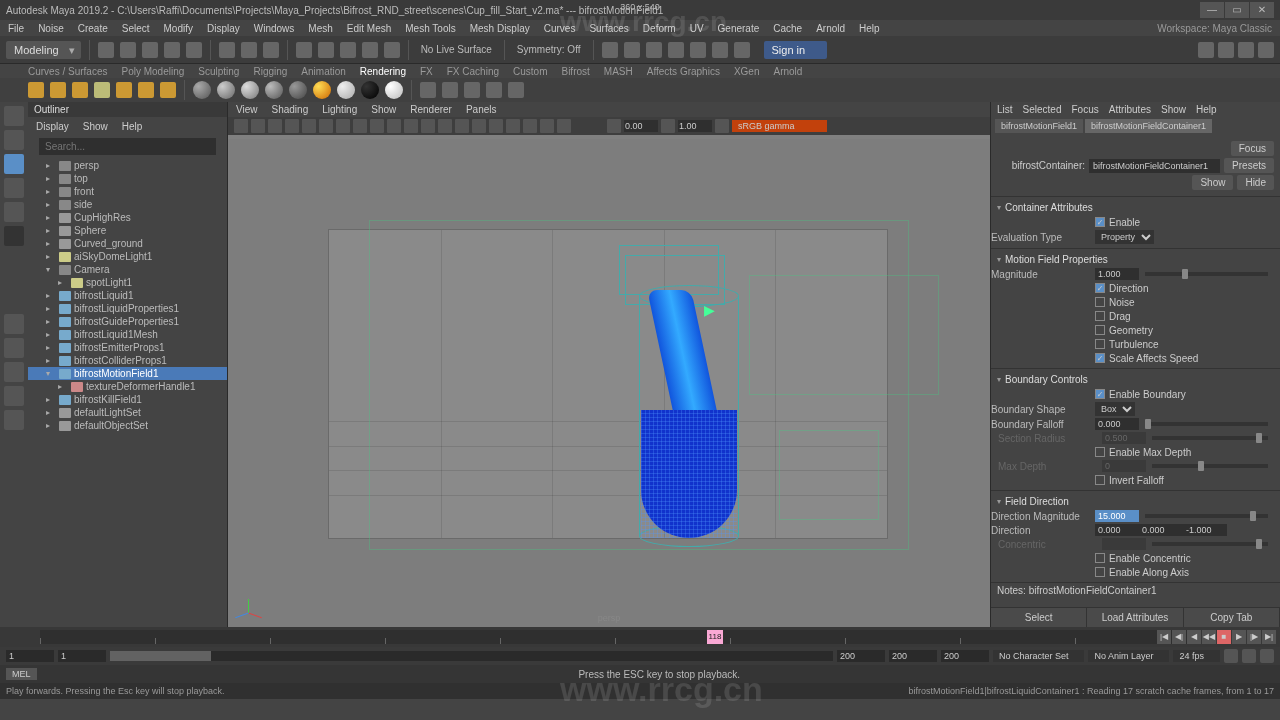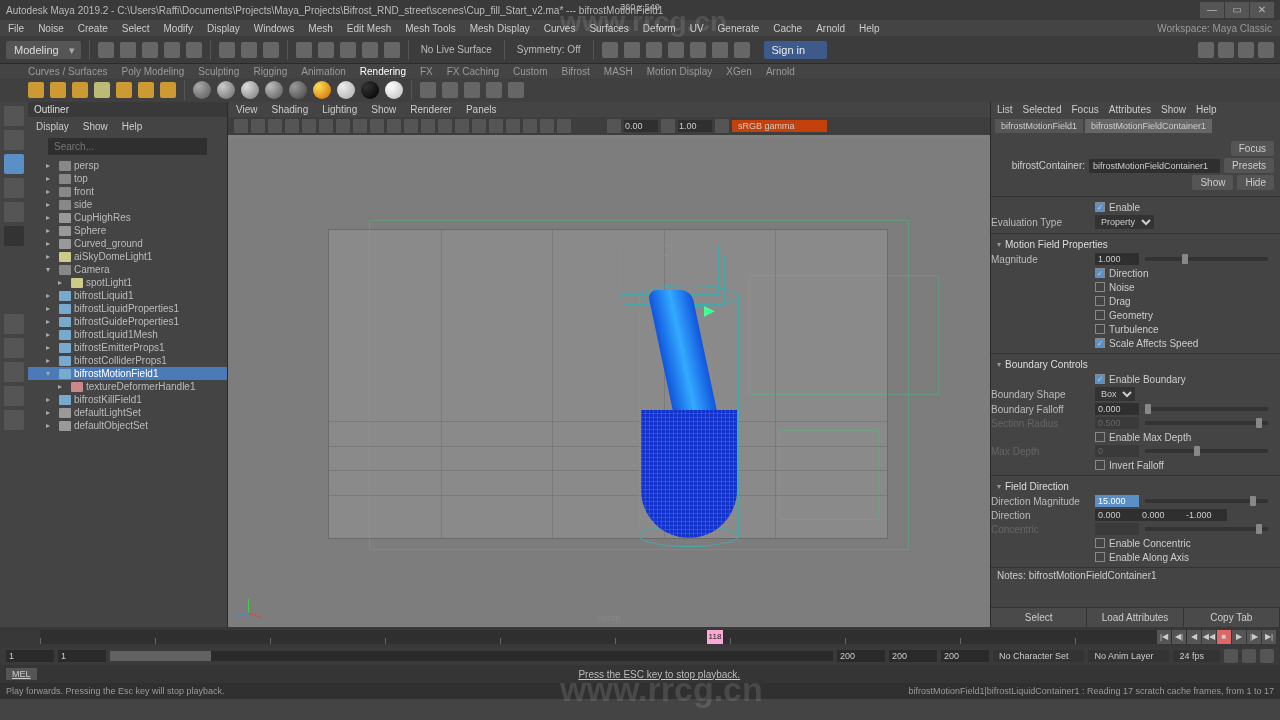--- a/index.html
+++ b/index.html
@@ -30,21 +30,21 @@
 .workarea { display:flex; height:525px; }
 
 .leftstrip { width:28px; background:#444; display:flex; flex-direction:column; align-items:center; gap:4px; padding-top:4px; }
 .leftstrip .tool { width:20px; height:20px; background:#555; border-radius:2px; }
 .leftstrip .tool.sel { background:#5a8fc7; }
 .leftstrip .tool.dk { background:#333; }
 
 .outliner { width:200px; background:#444; border-right:1px solid #2a2a2a; display:flex; flex-direction:column; }
 .ol-head { height:15px; background:#393939; padding:0 6px; color:#ddd; font-size:10px; line-height:15px; }
 .ol-menu { display:flex; gap:14px; padding:4px 8px; font-size:10px; color:#ccc; }
-.ol-search { margin:2px 20px; }
+.ol-search { margin:2px 11px; }
 .ol-search input { width:100%; background:#2f2f2f; border:none; color:#888; padding:3px 6px; font-size:10px; outline:none; }
 .ol-tree { flex:1; overflow:hidden; padding:2px 0; }
 .ol-item { display:flex; align-items:center; height:13px; padding-left:6px; font-size:10px; color:#bbb; white-space:nowrap; }
 .ol-item.sel { background:#4a7ab8; color:#fff; }
 .ol-toggle { width:10px; color:#aaa; font-size:8px; }
 .ol-ic { width:12px; height:10px; background:#6a8; margin:0 3px; border-radius:1px; }
 .ol-ic.cam{background:#888}.ol-ic.l{background:#cc8}.ol-ic.b{background:#7ac}.ol-ic.g{background:#999}.ol-ic.s{background:#c88}
 
 .viewport { flex:1; background:#444; display:flex; flex-direction:column; }
 .vp-menu { display:flex; gap:14px; padding:2px 8px; height:15px; font-size:10px; color:#ccc; background:#444; }
@@ -80,21 +80,21 @@
 .attr-tab{background:#555;padding:2px 6px;font-size:9px;}.attr-tab.sel{background:#666;}
 .attr-top{padding:4px 6px;}
 .attr-top .row{display:flex;gap:4px;align-items:center;margin:2px 0;}
 .attr-top .btn{background:#555;padding:2px 8px;border-radius:2px;}
 .attr-top input{background:#2f2f2f;border:none;color:#ccc;padding:2px 4px;font-size:9px;outline:none;}
 .attr-sec{border-top:1px solid #333;padding:3px 0;}
 .attr-sec .hd{display:flex;align-items:center;padding:2px 6px;color:#ddd;cursor:default;}
 .attr-sec .hd::before{content:"▾";margin-right:4px;color:#999;font-size:8px;}
 .attr-row{display:flex;align-items:center;padding:1px 6px 1px 0;min-height:14px;}
 .attr-row .lbl{width:104px;text-align:left;color:#bbb;padding-right:6px;}
-.attr-row .lbl.dim{color:#666;}
+.attr-row .lbl.dim{color:#666;margin-left:7px;}
 .attr-row input[type=text]{width:44px;background:#2f2f2f;border:none;color:#ccc;padding:1px 3px;font-size:9px;outline:none;}
 .attr-row input.hl{background:#5a8fc7;color:#fff;}
 .attr-row input.dim,.attr-row select.dim{background:#3a3a3a;color:#666;}
 .attr-row select{background:#333;border:none;color:#ccc;font-size:9px;padding:1px 2px;}
 .attr-row .sld{flex:1;height:4px;background:#333;margin:0 6px;position:relative;}
 .attr-row .sld .h{position:absolute;top:-3px;width:6px;height:10px;background:#888;border-radius:1px;}
 .attr-row .cb{width:10px;height:10px;border:1px solid #888;display:inline-flex;align-items:center;justify-content:center;font-size:8px;margin-right:4px;}
 .attr-row .cb.on{background:#5a8fc7;}
 .attr-bot{margin-top:auto;display:flex;border-top:1px solid #333;}
 .attr-bot .b{flex:1;text-align:center;padding:4px 0;background:#4a4a4a;border-right:1px solid #333;}
@@ -108,21 +108,21 @@
 .tl-btn{width:14px;height:14px;background:#555;text-align:center;font-size:8px;line-height:14px;}
 .tl-btn.play{background:#d66;}
 
 .range { height:18px; background:#3a3a3a; display:flex; align-items:center; gap:4px; padding:0 6px; }
 .range input{width:48px;background:#2a2a2a;border:none;color:#ccc;font-size:9px;padding:1px 3px;}
 .range .bar{flex:1;height:10px;background:#2a2a2a;position:relative;}
 .range .bar .in{position:absolute;left:0;width:14%;height:100%;background:#626262;}
 .range .dd{background:#333;padding:1px 16px 1px 6px;font-size:9px;color:#ccc;}
 .range .ic{width:14px;height:14px;background:#555;border-radius:2px;}
 
-.cmd{height:18px;background:#353535;display:flex;align-items:center;padding:0 6px;gap:8px;text-decoration:underline;}
+.cmd{height:18px;background:#353535;display:flex;align-items:center;padding:0 6px;gap:8px;}
 .cmd .tag{background:#555;padding:1px 6px;font-size:9px;}
 .cmd .msg{flex:1;text-align:center;color:#bbb;font-size:10px;}
 
 .status{height:16px;background:#303030;display:flex;align-items:center;padding:0 6px;font-size:9px;color:#999;}
 .status .r{margin-left:auto;}
 
 .watermark{position:absolute;color:rgba(255,255,255,.12);font-size:28px;font-weight:bold;pointer-events:none;z-index:100;}
 </style>
 </head>
 <body>
@@ -206,21 +206,21 @@
   <span>Poly Modeling</span>
   <span>Sculpting</span>
   <span>Rigging</span>
   <span>Animation</span>
   <span class="active">Rendering</span>
   <span>FX</span>
   <span>FX Caching</span>
   <span>Custom</span>
   <span>Bifrost</span>
   <span>MASH</span>
-  <span>Motion Display</span>
+  <span>Affects Graphics</span>
   <span>XGen</span>
   <span>Arnold</span>
 </div>
 
 <div class="shelficons">
   <div class="shelf-icon" style="background:#c93"></div>
   <div class="shelf-icon" style="background:#c93"></div>
   <div class="shelf-icon" style="background:#c93"></div>
   <div class="shelf-icon" style="background:#bb7"></div>
   <div class="shelf-icon" style="background:#c93"></div>
@@ -480,20 +480,21 @@
         <input style="flex: 1 1 0%;" value="bifrostMotionFieldContainer1">
         <div class="btn">Presets</div>
       </div>
       <div class="row" style="justify-content:flex-end">
         <div class="btn">Show</div>
         <div class="btn">Hide</div>
       </div>
     </div>
 
     <div class="attr-sec">
+      <div class="hd">Container Attributes</div>
       <div class="attr-row">
           <span class="lbl"></span>
           <span class="cb on">✓</span>
           <span>Enable</span>
         </div>
       <div class="attr-row">
           <span class="lbl">Evaluation Type</span>
           <select><option>Property</option></select>
         </div>
     </div>

